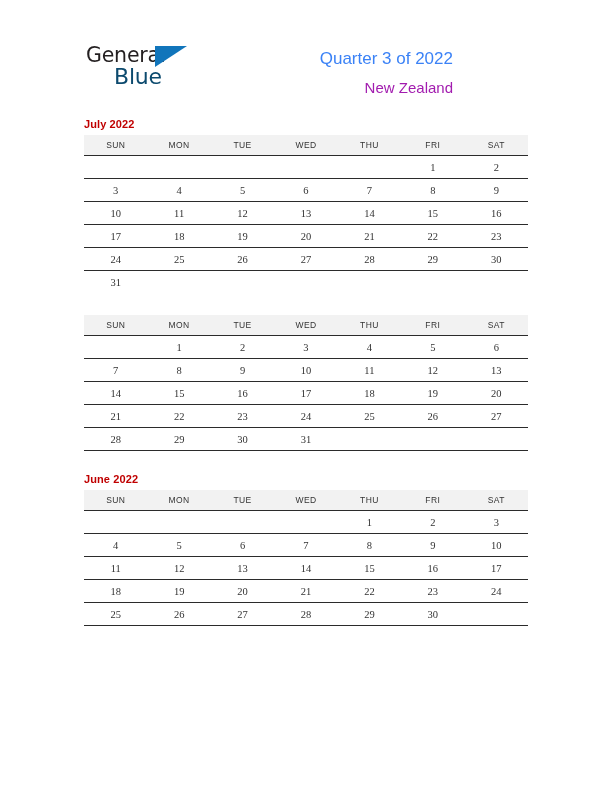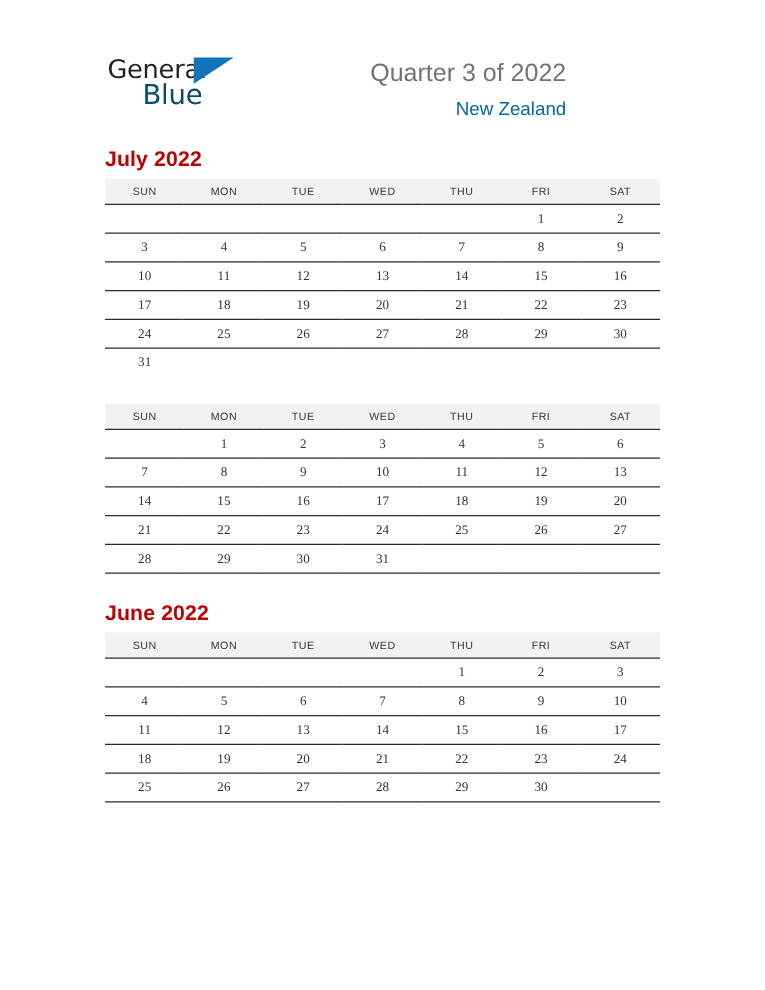--- a/index.html
+++ b/index.html
@@ -63,50 +63,50 @@
     line-height: 24px;
   }
 
   .title-block {
     position: absolute;
     right: 88px;
     top: 44px;
     text-align: right;
   }
   .quarter-title {
-    font-size: 20px;
-    color: #737373;
+    font-size: 17px;
+    color: #3b82f6;
     font-family: "Liberation Sans", sans-serif;
     font-weight: 400;
     line-height: 30px;
     white-space: nowrap;
   }
   .region-title {
     margin-top: 4px;
     font-size: 15px;
-    color: #0369a1;
+    color: #a21caf;
     font-family: "Liberation Sans", sans-serif;
     font-weight: 400;
     line-height: 19px;
     white-space: nowrap;
   }
 
   
   .months {
     position: absolute;
     left: 84px;
     top: 118px;
     width: 444px;
   }
   .month-block {
     width: 444px;
     margin-bottom: 22px;
   }
   .month-name {
-    font-size: 17px;
+    font-size: 11px;
     font-weight: bold;
     color: #c00000;
     font-family: "Liberation Sans", sans-serif;
     margin-bottom: 5px;
     letter-spacing: 0.1px;
   }
   table.cal {
     width: 444px;
     border-collapse: collapse;
     table-layout: fixed;

